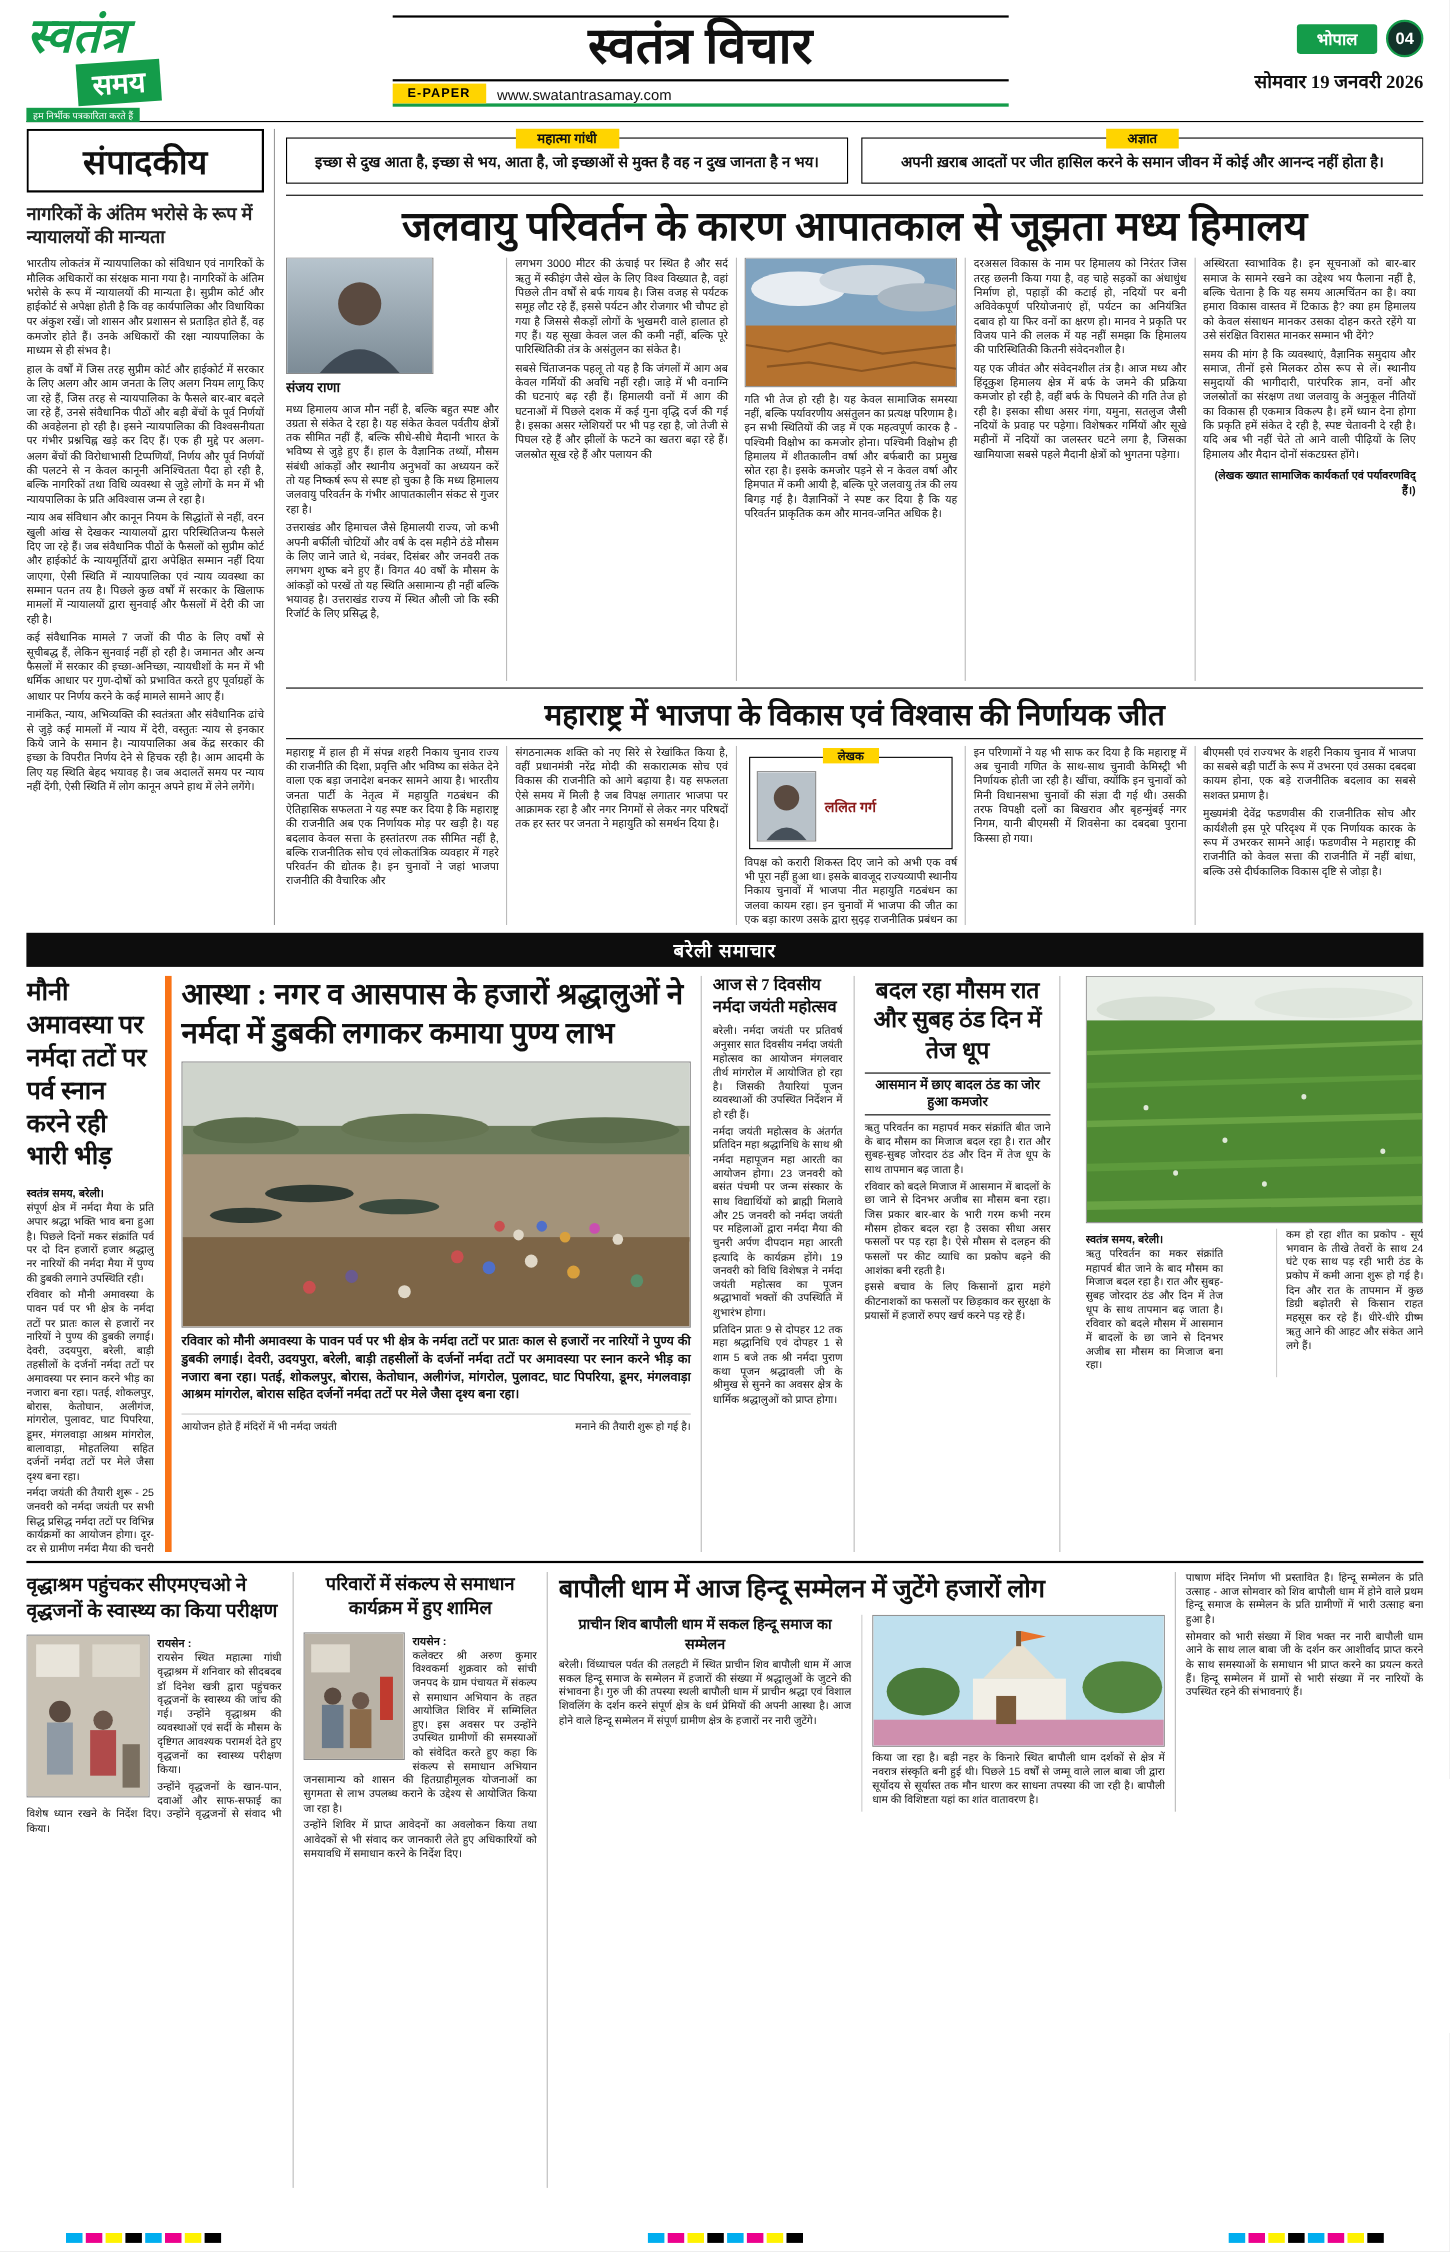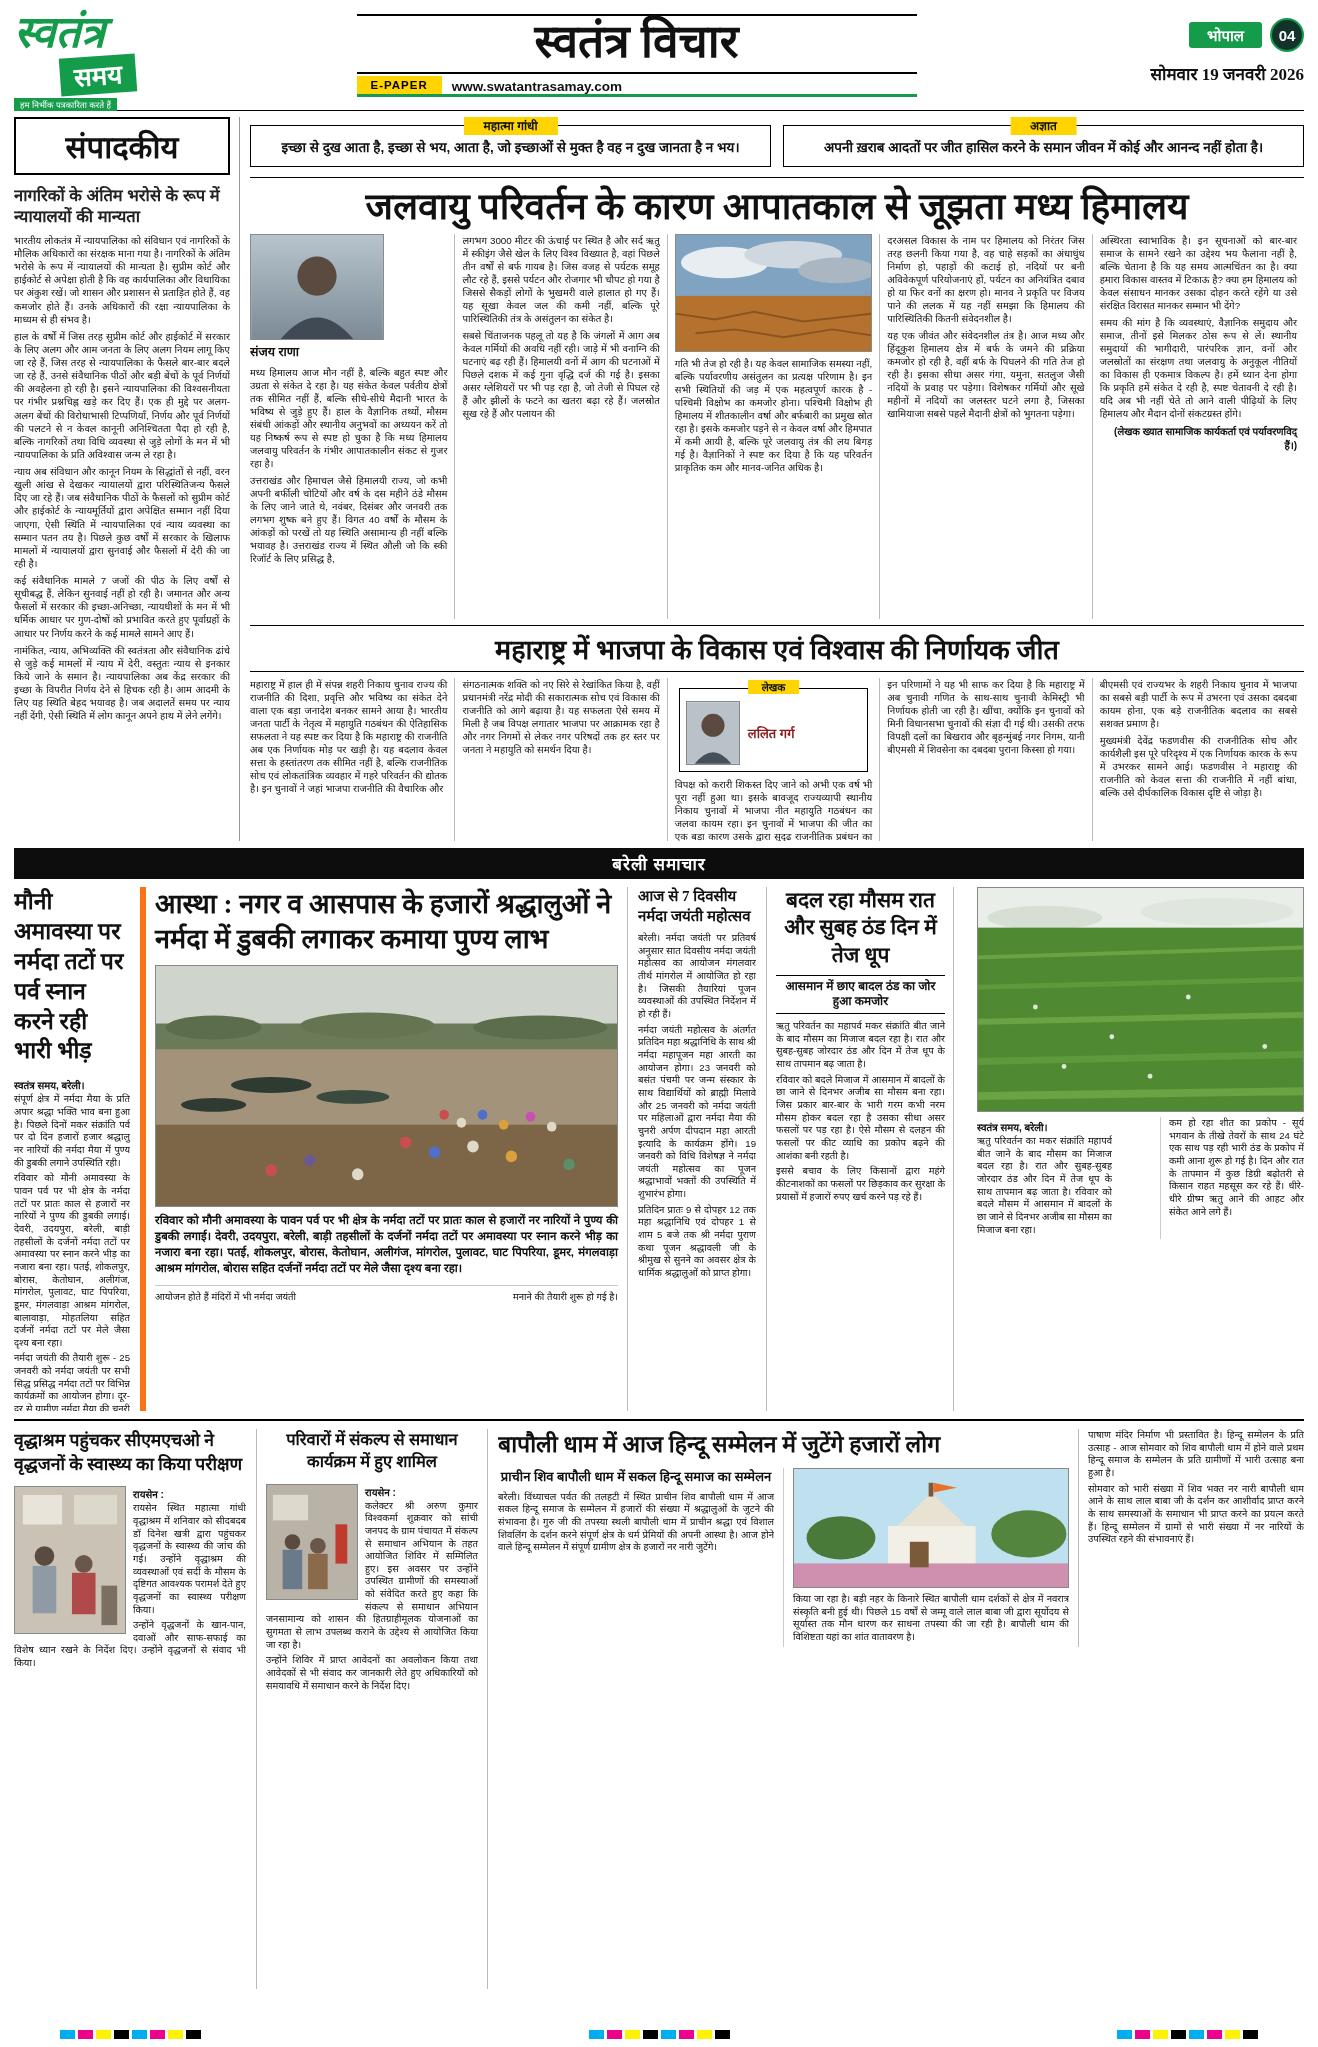--- a/index.html
+++ b/index.html
@@ -1,39 +1,39 @@
 <!DOCTYPE html>
 <html lang="hi"><head>
 <meta charset="utf-8">
 <style>
   *{margin:0;padding:0;box-sizing:border-box;}
   html,body{background:#d9d9d9;}
   .page{width:1318px;height:2047px;margin:0 auto;background:#fff;position:relative;
         font-family:"Liberation Sans","DejaVu Sans",sans-serif;color:#111;
-        padding:10px 14px 6px;overflow:hidden;}
+        padding:10px 24px 6px;overflow:hidden;}
 
   
   .masthead{display:flex;justify-content:space-between;align-items:stretch;height:96px;}
   .logo{width:215px;position:relative;padding-top:2px;}
   .logo-top{color:#149c4a;font-size:44px;font-weight:bold;font-style:italic;line-height:.95;
             font-family:"Liberation Serif","DejaVu Serif",serif;}
   .logo-bottom{display:inline-block;background:#149c4a;color:#fff;font-size:26px;font-weight:bold;
                padding:1px 14px;transform:rotate(-4deg);margin:2px 0 0 46px;
                font-family:"Liberation Serif","DejaVu Serif",serif;}
   .logo-tagline{display:inline-block;background:#149c4a;color:#fff;font-size:8.5px;
                 padding:1px 6px;margin-top:4px;}
   .mast-center{width:560px;margin:4px 24px 0;text-align:center;}
   .paper-title{font-size:46px;font-weight:bold;line-height:1.05;
                font-family:"Liberation Serif","DejaVu Serif",serif;
                border-top:2px solid #000;border-bottom:2px solid #000;padding:2px 0 6px;}
   .epaper-row{display:flex;align-items:flex-start;height:21px;border-bottom:3px solid #149c4a;
               margin-top:2px;}
   .epaper-label{background:#ffd400;color:#000;font-weight:bold;font-size:11.5px;
                 padding:3px 14px;letter-spacing:1px;}
-  .website{flex:1;text-align:left;padding:3px 10px;font-weight:bold;font-size:13.5px;color:#111;}
+  .website{flex:1;text-align:left;padding:3px 10px;font-weight:normal;font-size:13.5px;color:#111;}
   .mast-right{width:260px;text-align:right;padding-top:8px;}
   .city-row{display:flex;justify-content:flex-end;align-items:center;gap:8px;}
   .city-pill{background:#149c4a;color:#fff;font-weight:bold;font-size:15px;padding:3px 18px;
              border-radius:3px;font-family:Liberation Serif, serif;}
   .page-badge{width:34px;height:34px;border-radius:50%;background:#12332a;color:#fff;
               font-weight:bold;font-size:15px;display:flex;align-items:center;justify-content:center;
               border:2px solid #149c4a;}
   .date-text{font-weight:bold;font-size:17px;margin-top:10px;
              font-family:"Liberation Serif","DejaVu Serif",serif;}
   .mast-rule{border-top:1.5px solid #000;margin:4px 0 6px;}

